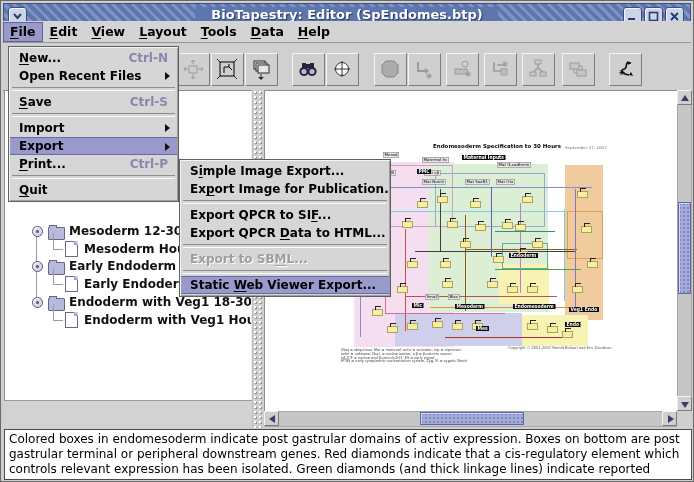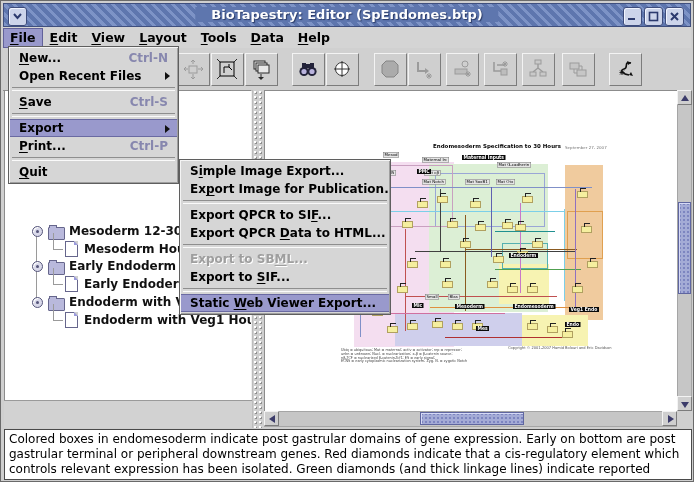--- a/index.html
+++ b/index.html
@@ -9,21 +9,21 @@
   #titlebar{position:absolute;left:2px;top:2px;width:688px;height:24px;
     background:repeating-linear-gradient(45deg,#7d93c6 0 3px,#5e76ae 3px 7px);
     border:1px solid #3f4f7e;box-sizing:border-box;}
   #titlebar .ttl{position:absolute;left:50%;top:3px;transform:translateX(-50%);
     background:#5e76ae;padding:0 16px;color:#fff;font-weight:bold;font-size:13px;white-space:nowrap;
     text-shadow:1px 1px 1px #2a3a66;}
   .wbtn{position:absolute;top:3px;width:17px;height:17px;background:#ccd4ea;border:1px solid #3d4c7c;
     border-radius:3px;box-shadow:inset 1px 1px 0 #f0f4ff;}
   .wbtn svg{position:absolute;left:2px;top:2px;}
   
-  #menubar{position:absolute;left:2px;top:26px;width:688px;height:21px;background:#d4d4d4;
+  #menubar{position:absolute;left:2px;top:20px;width:688px;height:21px;background:#d4d4d4;
     border-bottom:1px solid #979797;font-size:12.5px;font-weight:bold;}
   .mitem{display:inline-block;padding:2px 7px 3px 7px;margin-top:1px;color:#000;}
   .mitem.open{background:#9999cc;border:1px solid #62629a;padding:1px 6px 2px 6px;}
   .mn{text-decoration:underline;text-underline-offset:2px;}
   
   #toolbar{position:absolute;left:2px;top:47px;width:688px;height:42px;background:#d0d0d0;
     border-bottom:1px solid #8f8f8f;}
   .tbtn{position:absolute;top:5px;width:31px;height:31px;background:#cfcfcf;
     border-top:1px solid #f3f3f3;border-left:1px solid #f3f3f3;border-right:1px solid #7c7c7c;border-bottom:1px solid #7c7c7c;}
   .tbtn svg{position:absolute;left:4px;top:4px;}
@@ -353,43 +353,43 @@
     <div class="sbtn" style="left:-1px;top:-1px;">
       <span class="tri" style="left:4px;top:3px;border-top:4px solid transparent;border-bottom:4px solid transparent;border-right:6px solid #3c3c6a;"></span>
     </div>
     <div class="thumb" style="left:155px;top:0px;width:104px;height:13px;"></div>
     <div class="sbtn" style="right:-1px;top:-1px;">
       <span class="tri" style="left:5px;top:3px;border-top:4px solid transparent;border-bottom:4px solid transparent;border-left:6px solid #3c3c6a;"></span>
     </div>
   </div>
 
   <div id="msg">
-    <div>Colored boxes in endomesoderm indicate post gastrular domains of gene expression.  Early on bottom are post</div>
+    <div>Colored boxes in endomesoderm indicate post gastrular domains of activ expression.  Boxes on bottom are post</div>
     <div>gastrular terminal or peripheral downstream genes.  Red diamonds indicate that a cis-regulatory element which</div>
     <div>controls relevant expression has been isolated.  Green diamonds (and thick linkage lines) indicate reported</div>
   </div>
 
   <div id="fileMenu" class="popup">
       <div class="prow"><span class="mn">N</span>ew...<span class="accel">Ctrl-N</span></div>
       <div class="prow">Open Recent Files<span class="subarrow"></span></div>
       <div class="psep"></div>
       <div class="prow"><span class="mn">S</span>ave<span class="accel">Ctrl-S</span></div>
       <div class="psep"></div>
+      <div class="prow">Import<span class="subarrow"></span></div>
       <div class="prow hl">Export<span class="subarrow"></span></div>
       <div class="prow"><span class="mn">P</span>rint...<span class="accel">Ctrl-P</span></div>
       <div class="psep"></div>
       <div class="prow"><span class="mn">Q</span>uit</div>
     </div>
 
   <div id="exportMenu" class="popup">
       <div class="prow">S<span class="mn">i</span>mple Image Export...</div>
       <div class="prow">Ex<span class="mn">p</span>ort Image for Publication...</div>
       <div class="psep"></div>
       <div class="prow">Export QPCR to SI<span class="mn">F</span>...</div>
       <div class="prow">Export QPCR <span class="mn">D</span>ata to HTML...</div>
       <div class="psep"></div>
       <div class="prow dis">Export to SB<span class="mn">M</span>L...</div>
-      <div class="prow">Export to <span class="mn">S</span>IF...</div>
       <div class="psep"></div>
       <div class="prow hl">Static <span class="mn">W</span>eb Viewer Export...</div>
     </div>
 
 </div>
 
 </body></html>

